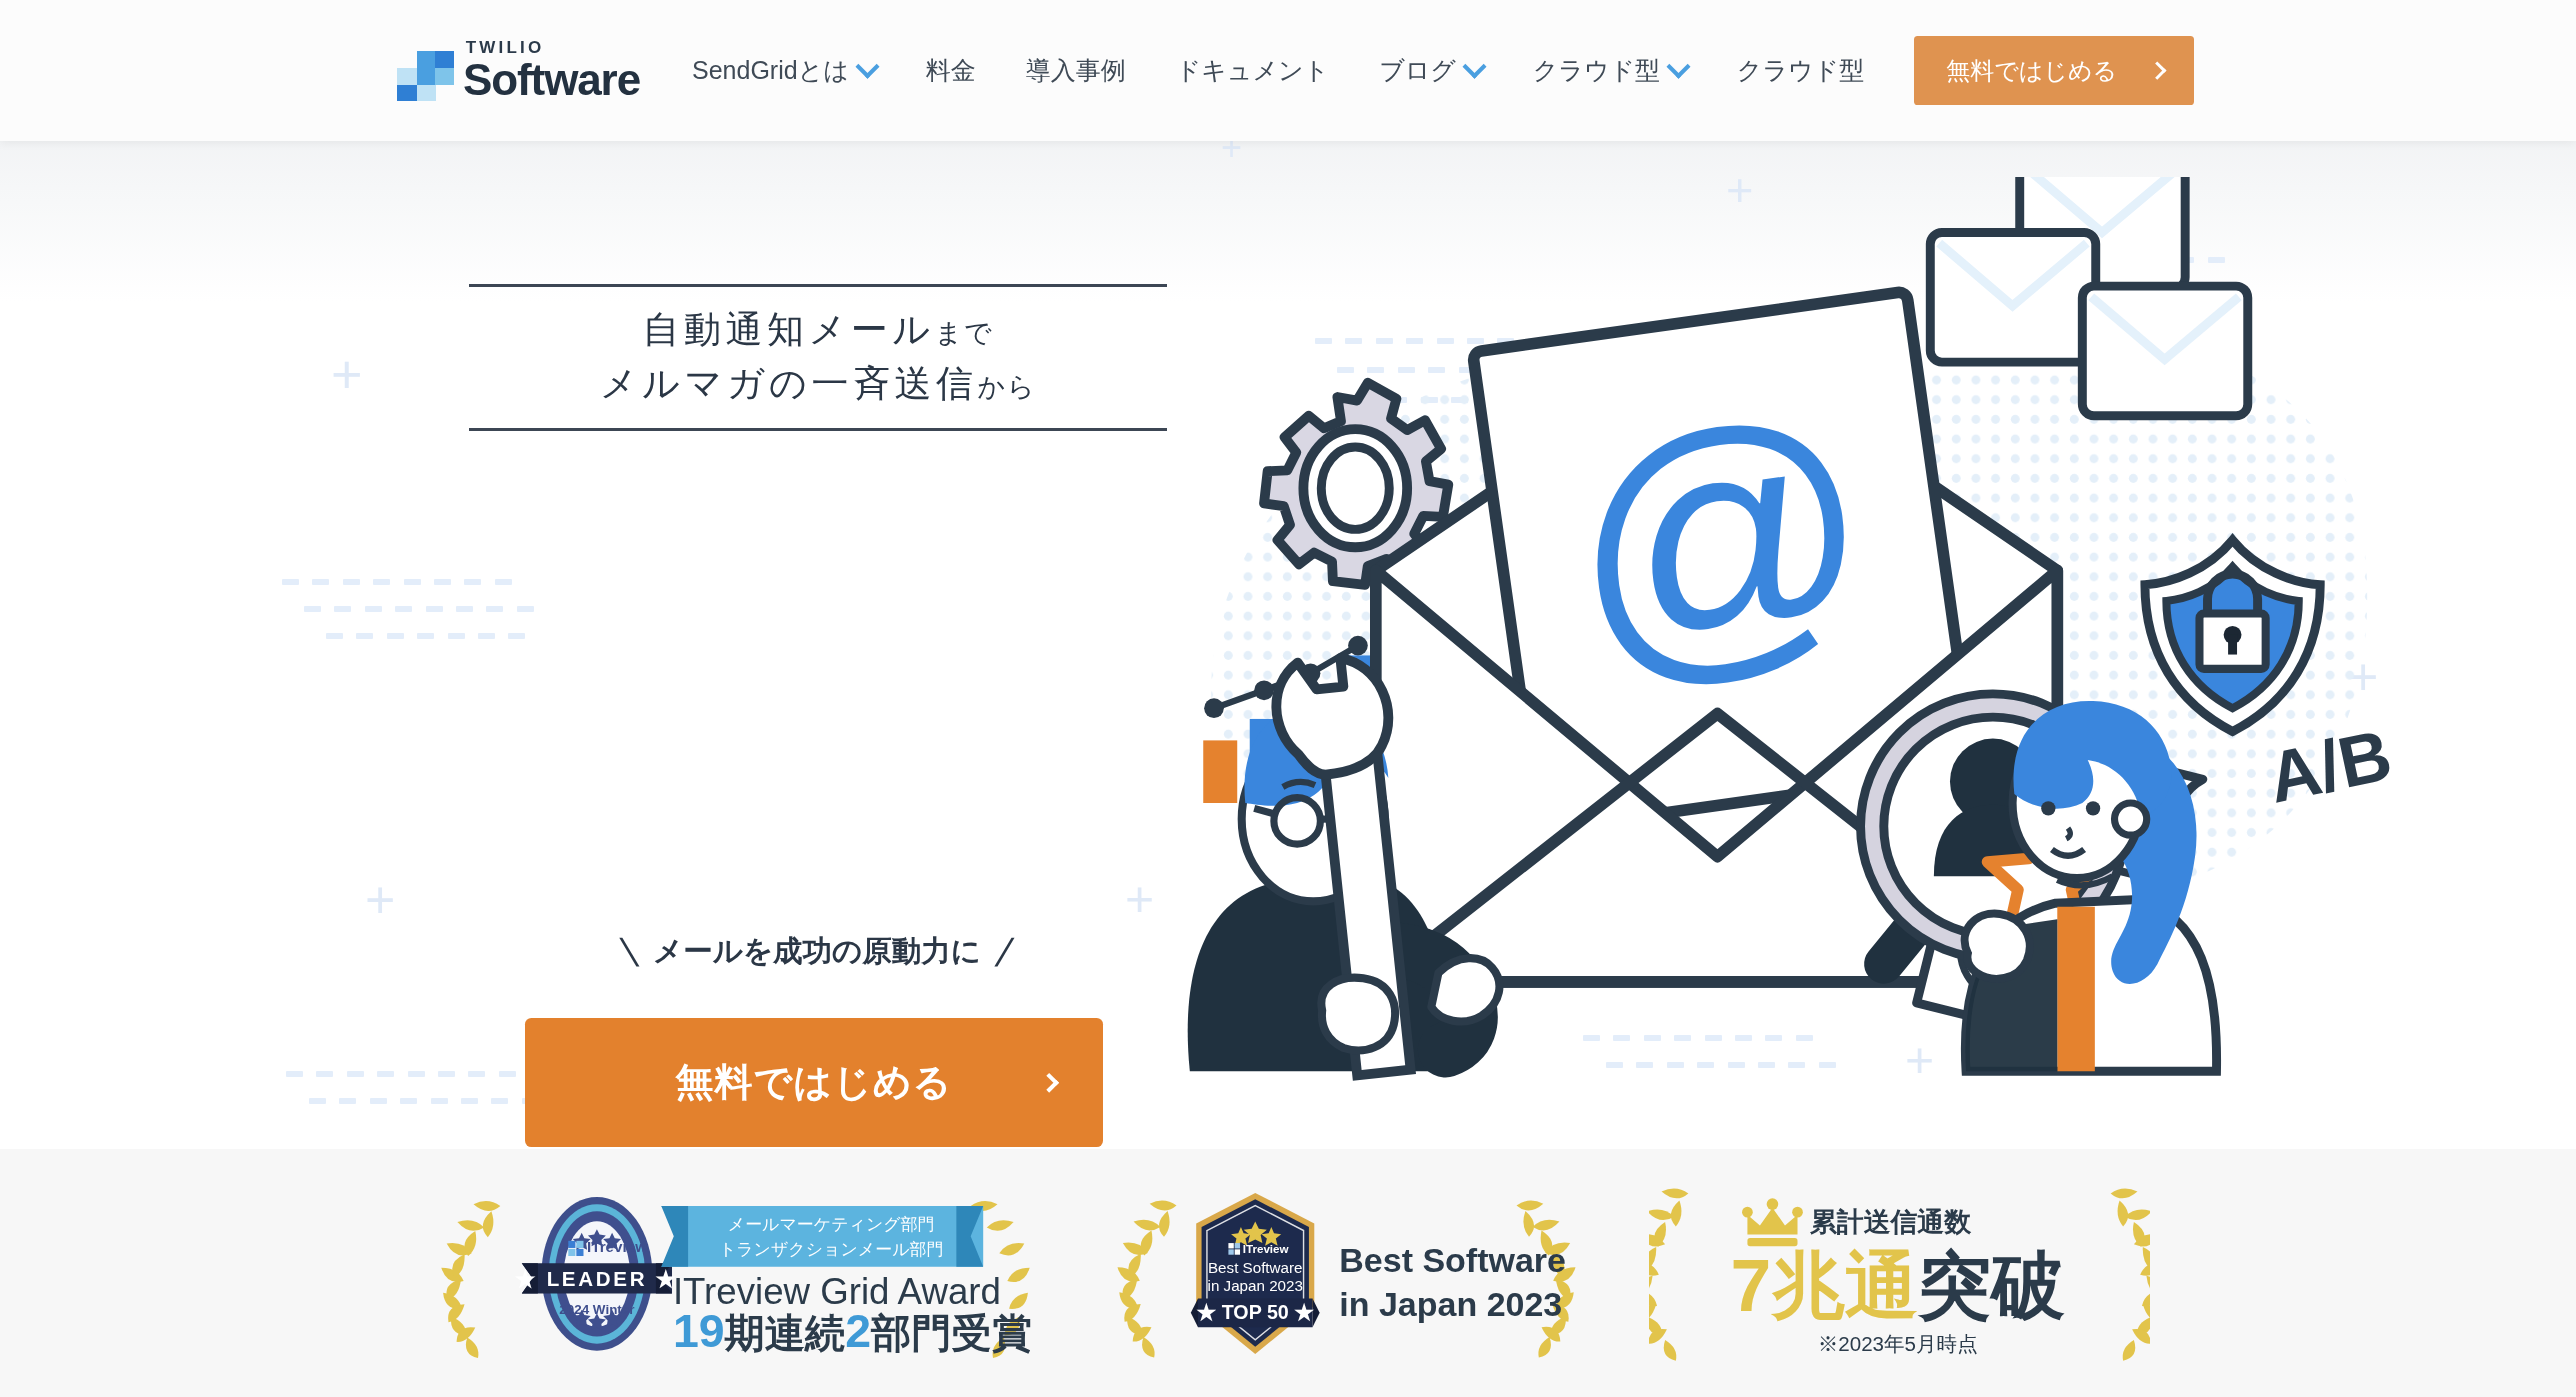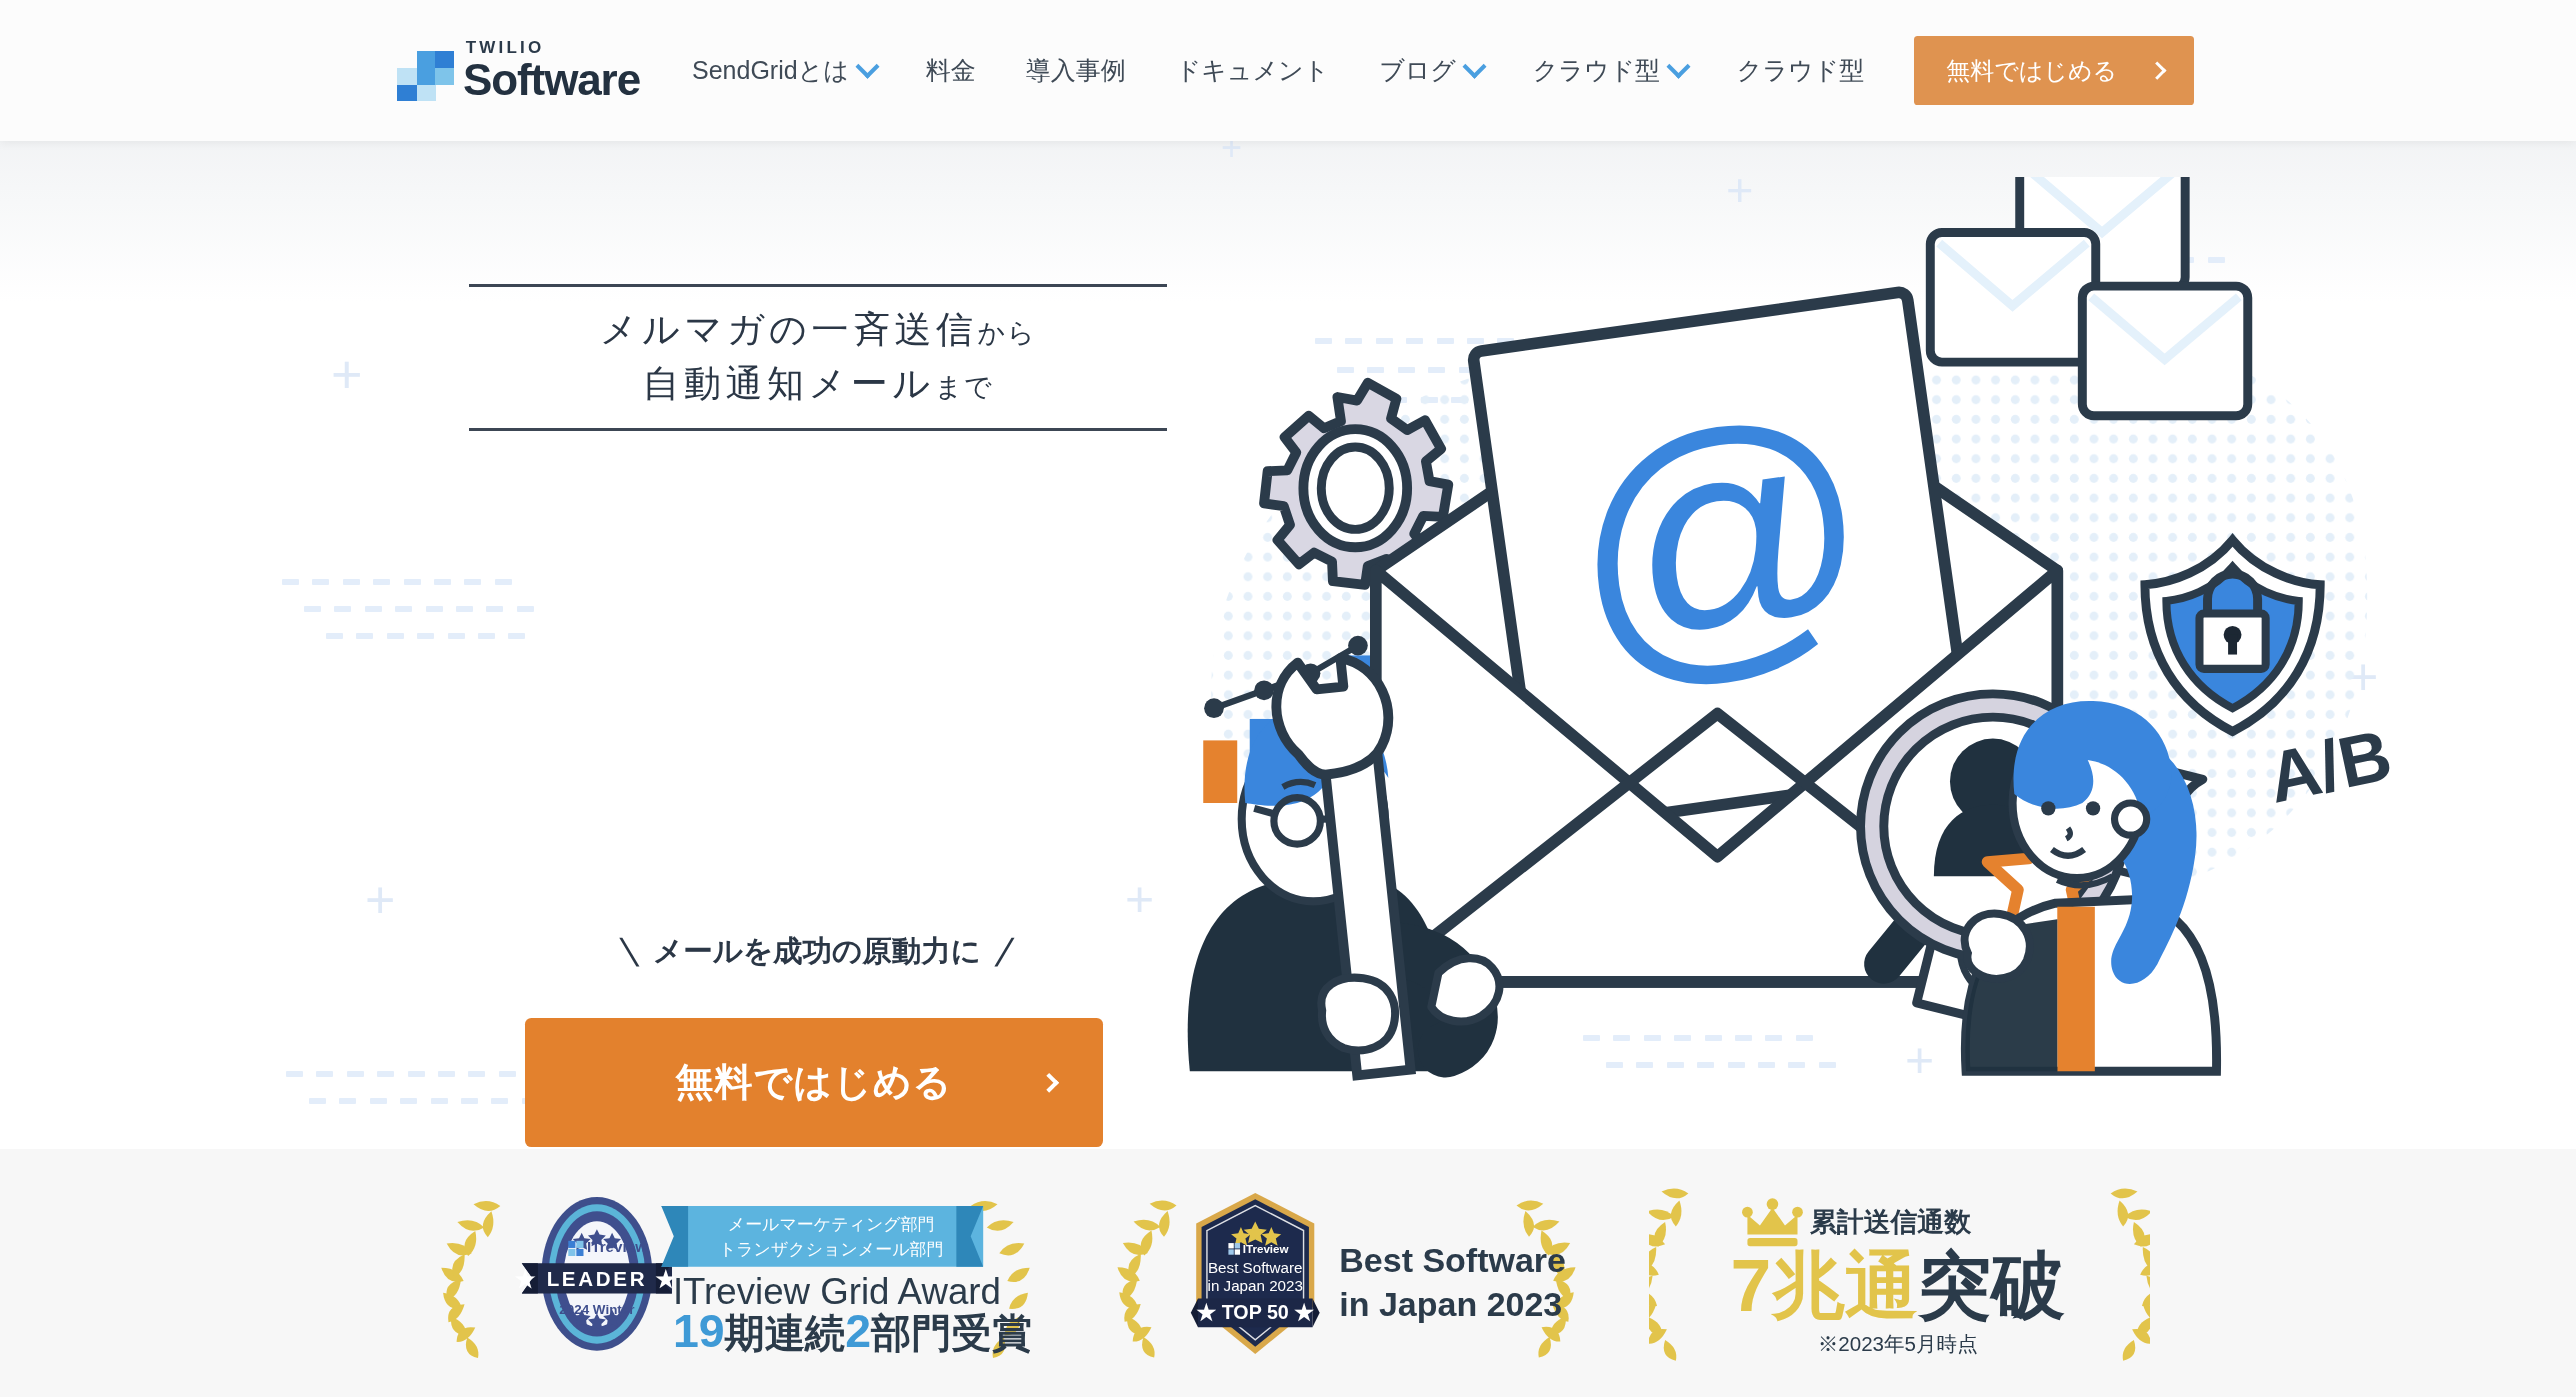--- a/index.html
+++ b/index.html
@@ -347,24 +347,24 @@
         <span style="left:122px"></span>
         <span style="left:152px"></span>
       <span style="left:182px"></span>
         <span style="left:213px"></span>
     </div>
 
     <div class="hero-left">
 
       <div class="subhead-box">
         <div class="subhead-line">
+          <span class="sh-big">自動通知メール</span><span class="sh-small">まで</span>
+        </div>
+        <div class="subhead-line">
           <span class="sh-big">メルマガの一斉送信</span><span class="sh-small">から</span>
-        </div>
-        <div class="subhead-line">
-          <span class="sh-big">自動通知メール</span><span class="sh-small">まで</span>
         </div>
       </div>
 
       <h1 class="headline">
       </h1>
 
       <div class="tagline">
         <span class="slash l">\</span><span>メールを成功の原動力に</span><span class="slash r">/</span>
       </div>
 

